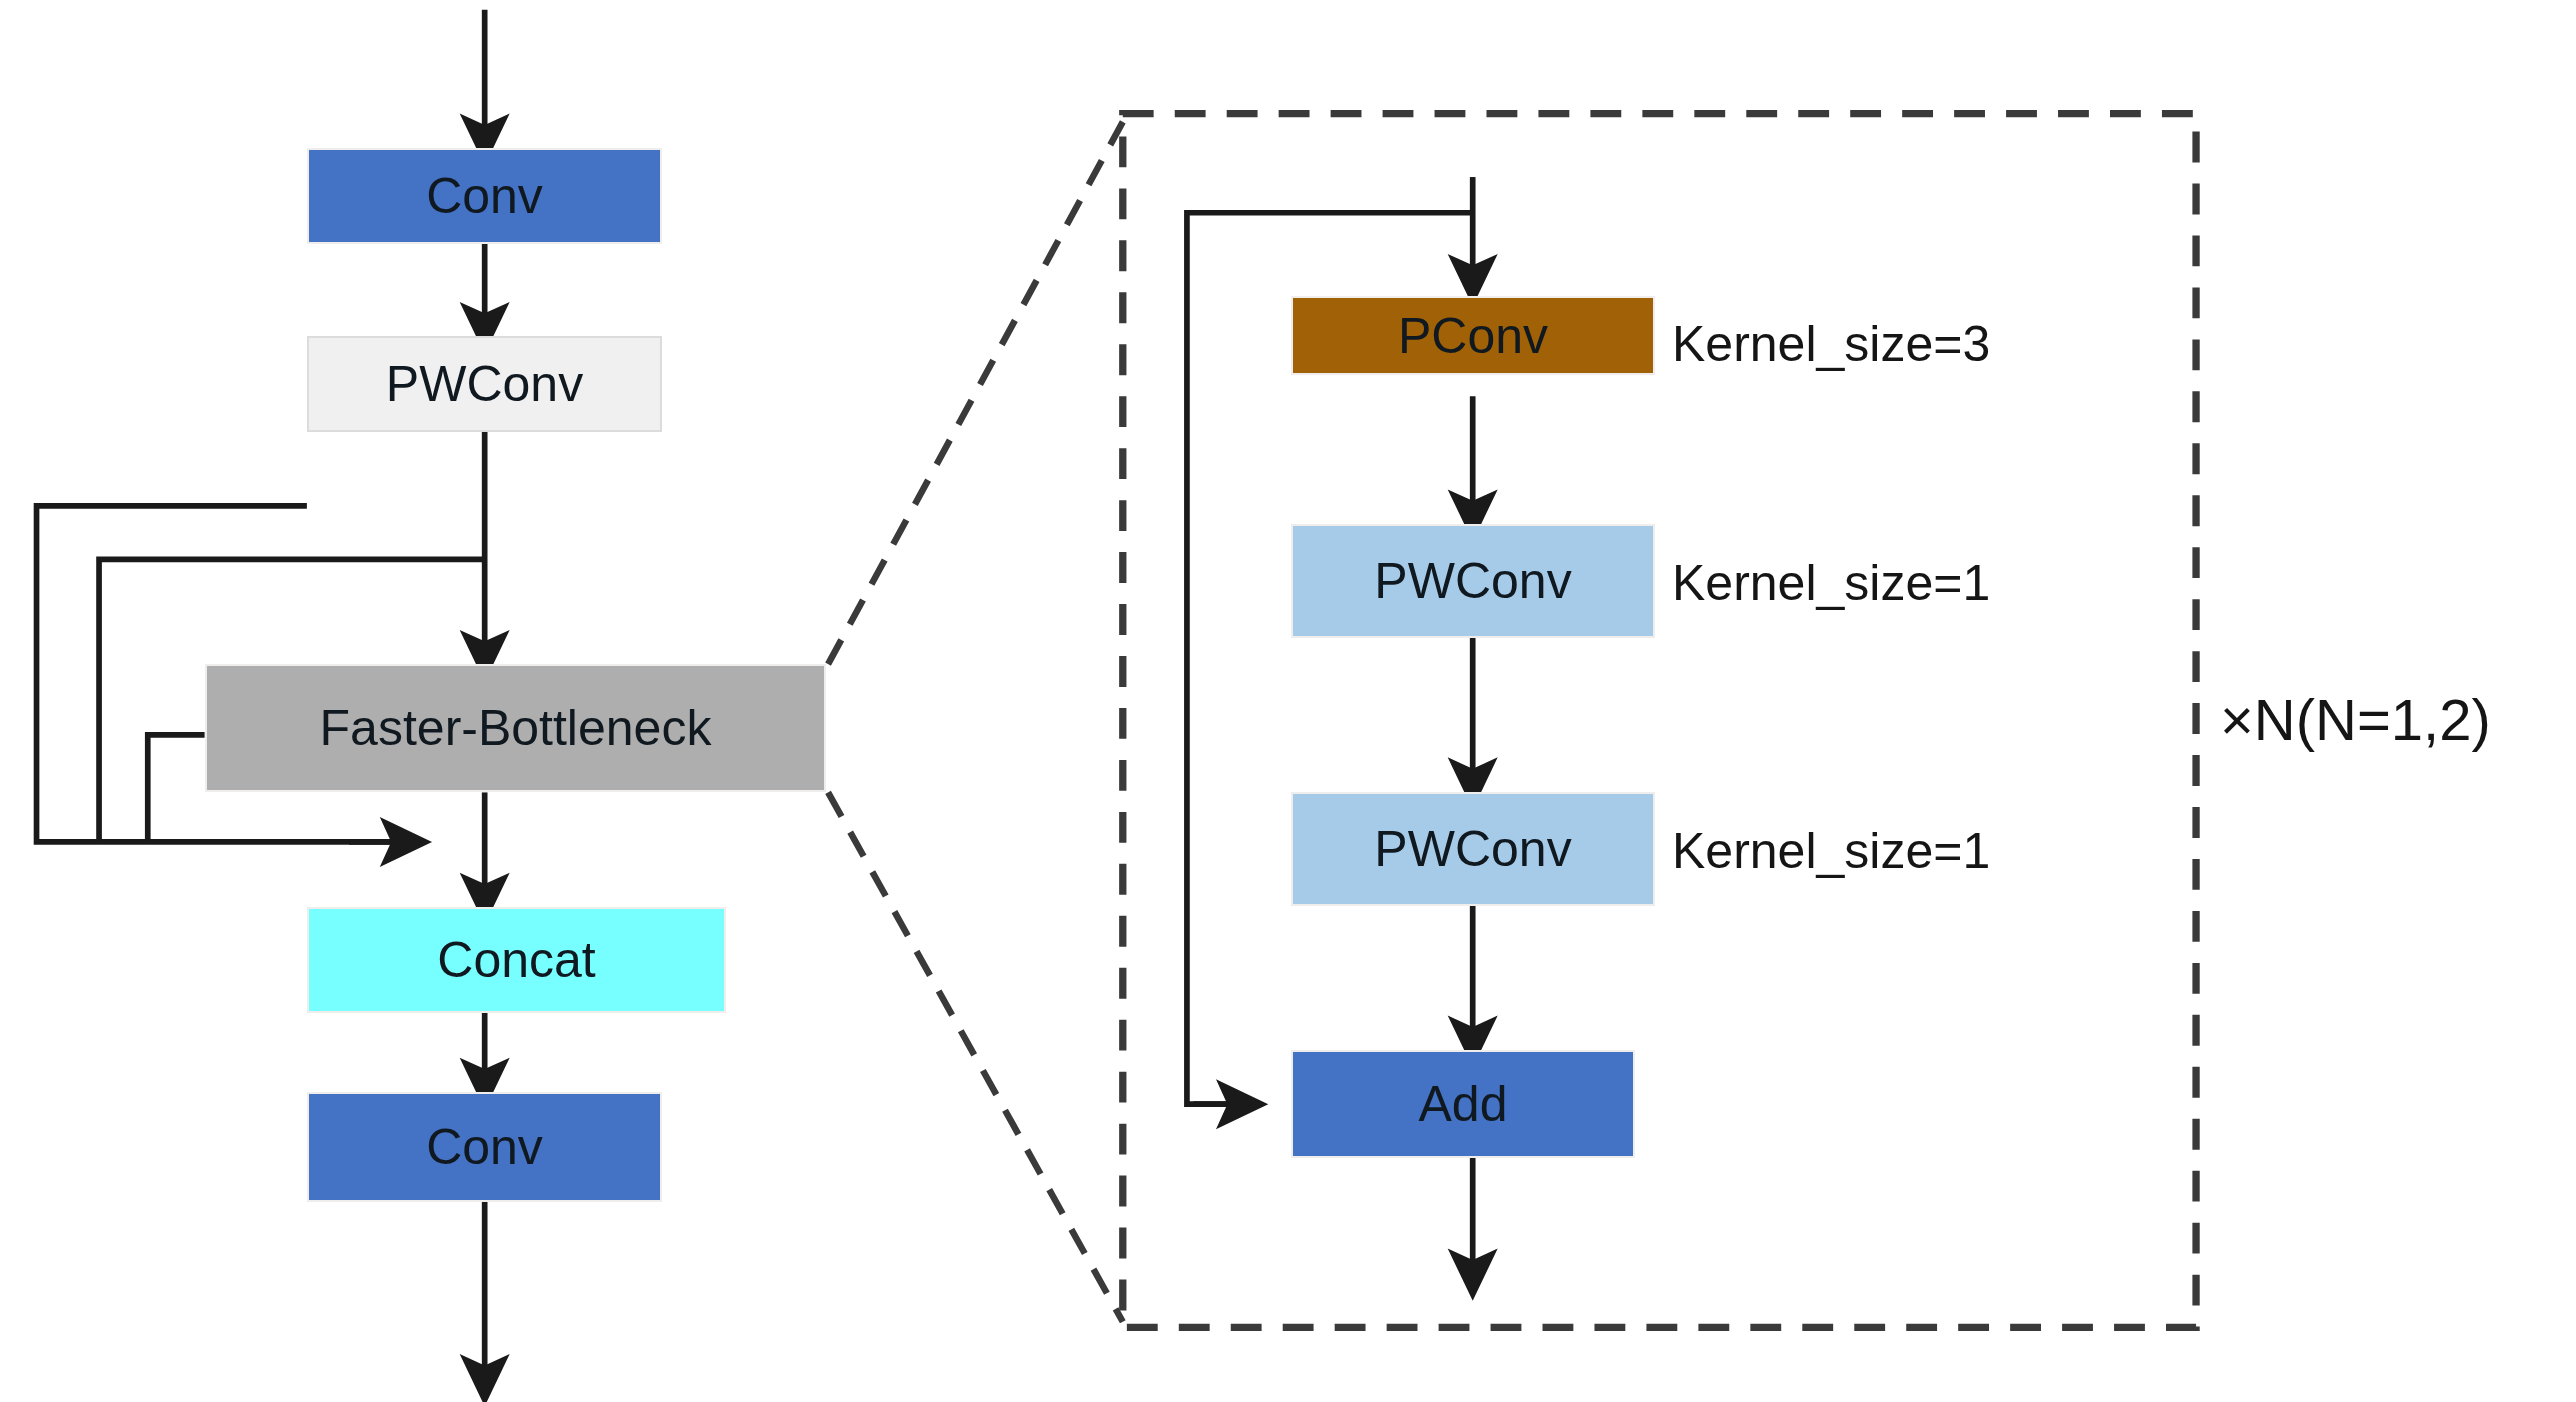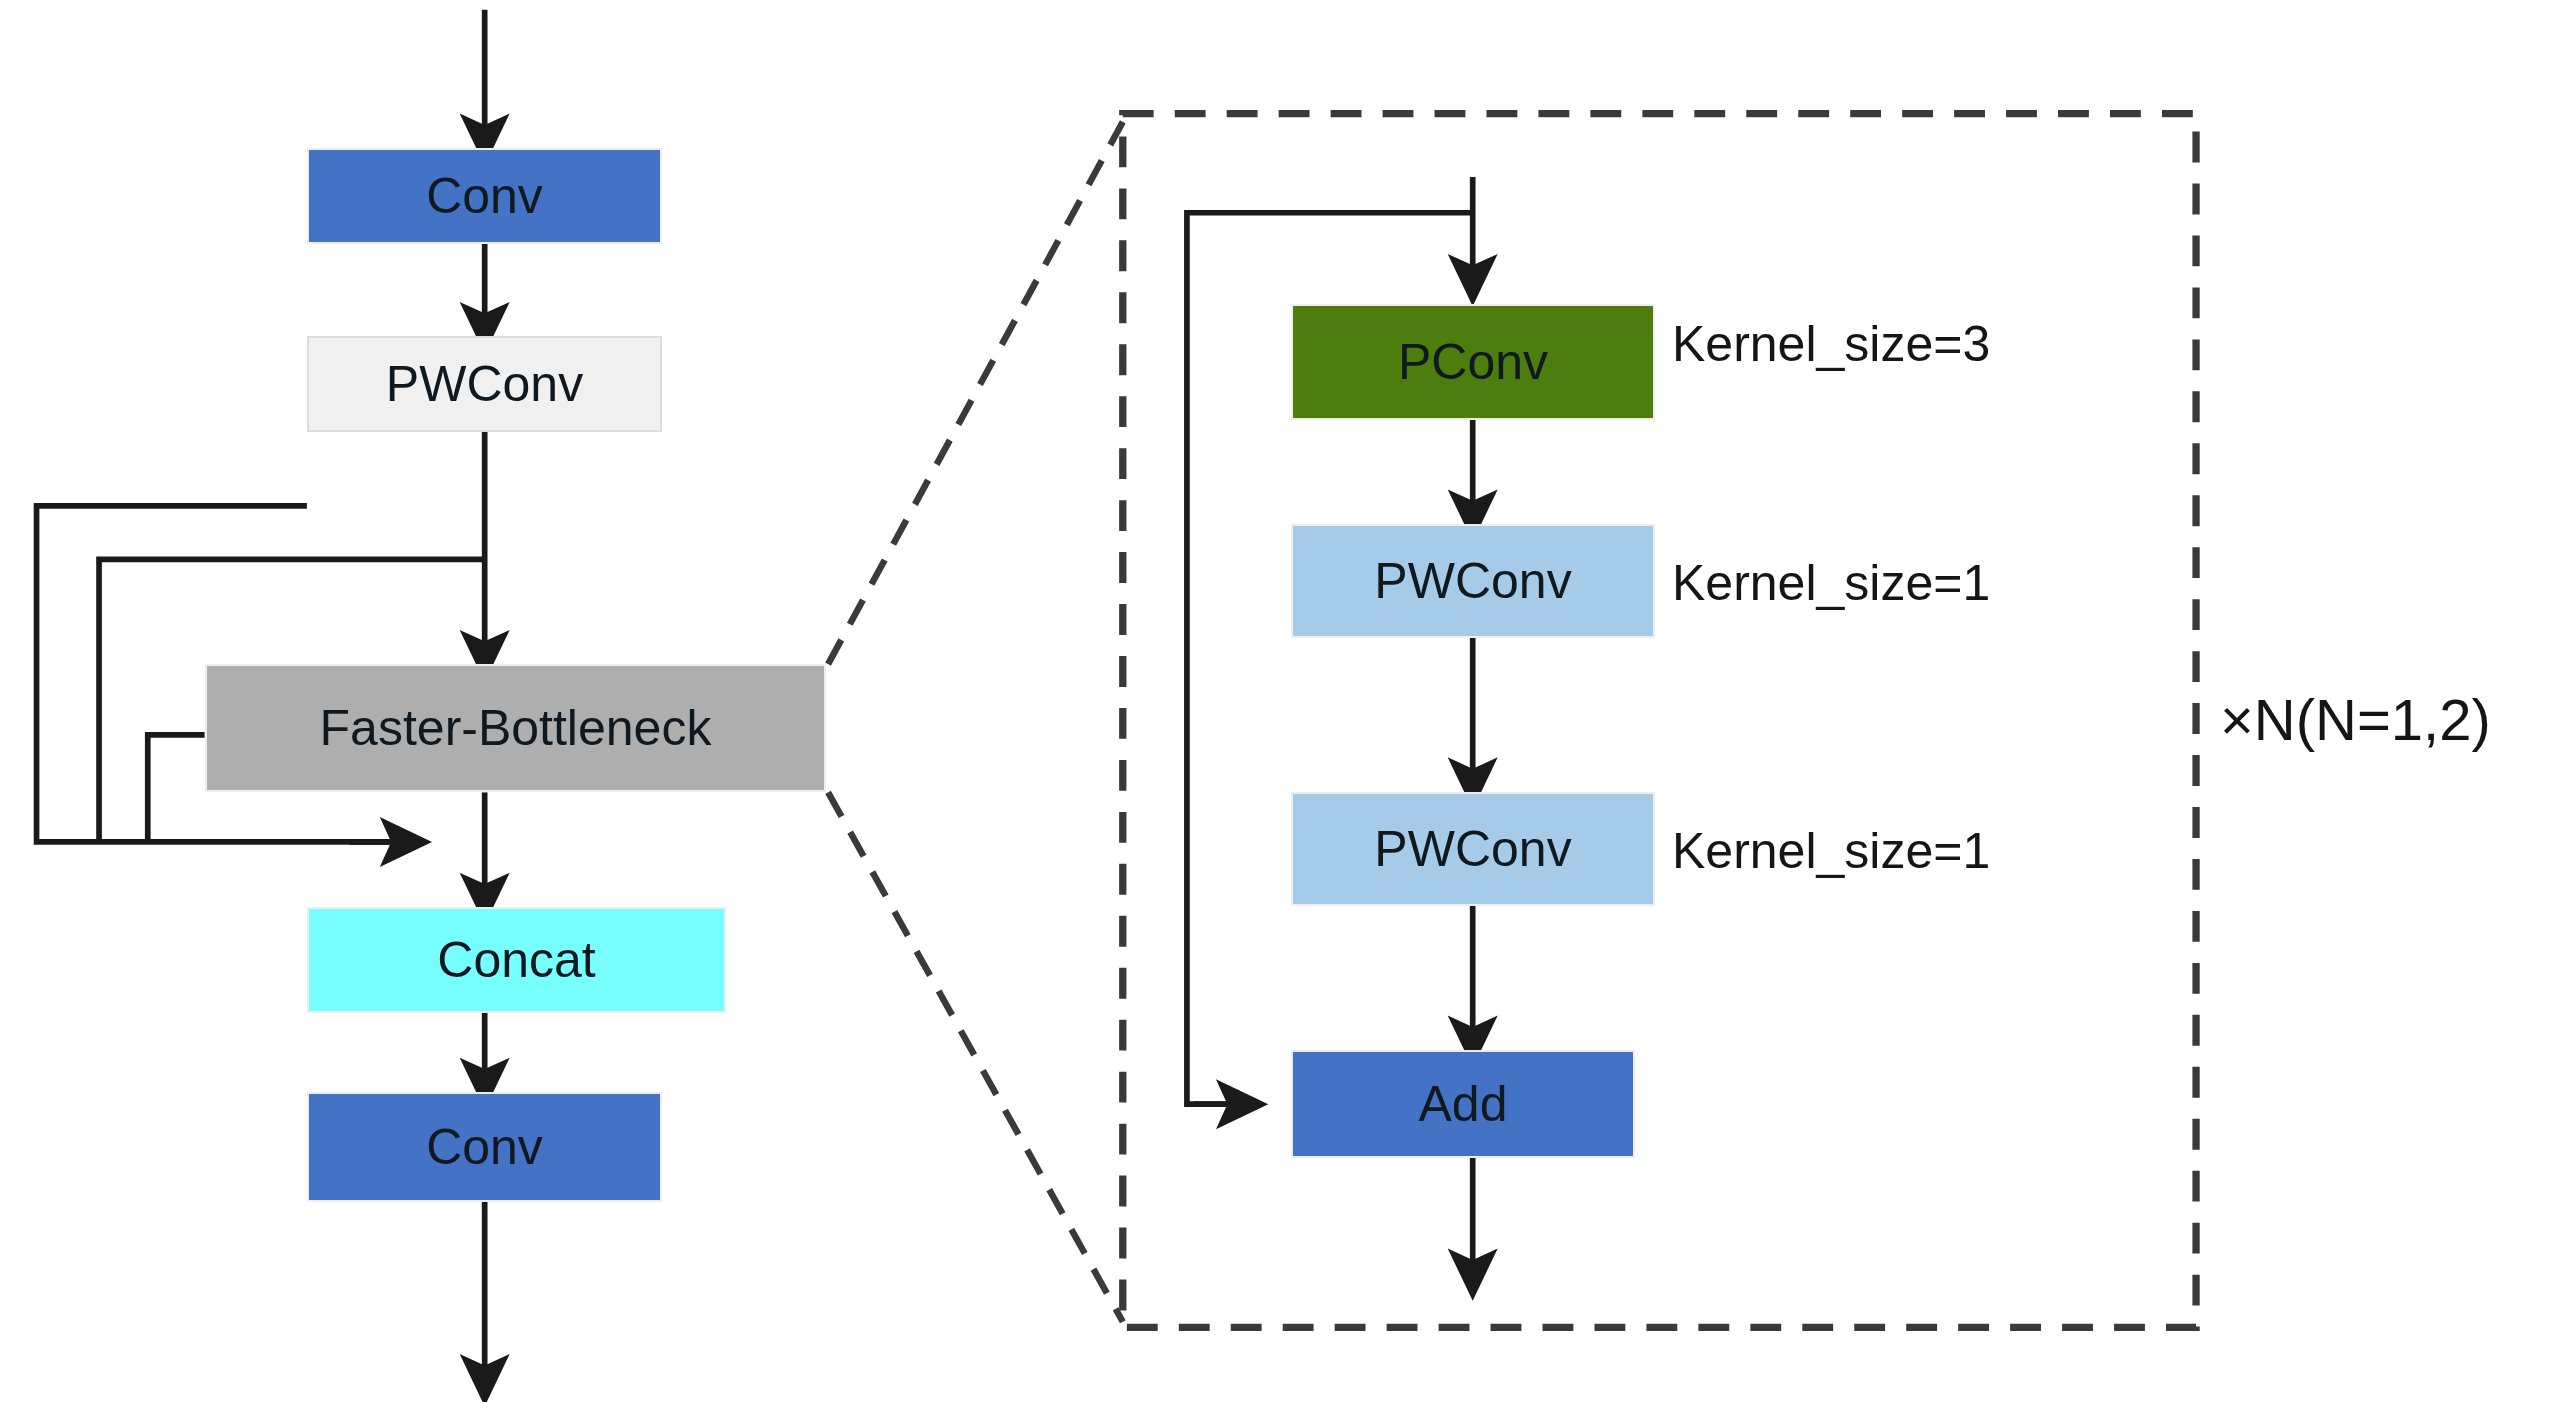--- a/index.html
+++ b/index.html
@@ -71,21 +71,21 @@
   </div>
 
   <div class="node" style="left:307px;top:907px;width:419px;height:106px;background:#77FFFF;">
     <span class="label">Concat</span>
   </div>
 
   <div class="node" style="left:307px;top:1092px;width:355px;height:110px;background:#4472C4;">
     <span class="label">Conv</span>
   </div>
 
-  <div class="node" style="left:1291px;top:304px;width:364px;height:116px;background:#4d7c0f;">
+  <div class="node" style="left:1291px;top:296px;width:364px;height:79px;background:#a16207;">
     <span class="label">PConv</span>
   </div>
   <div class="sidelabel" style="left:1672px;top:315px;">Kernel_size=3</div>
 
   <div class="node" style="left:1291px;top:524px;width:364px;height:114px;background:#A6CBE8;">
     <span class="label">PWConv</span>
   </div>
   <div class="sidelabel" style="left:1672px;top:554px;">Kernel_size=1</div>
 
   <div class="node" style="left:1291px;top:792px;width:364px;height:114px;background:#A6CBE8;">

